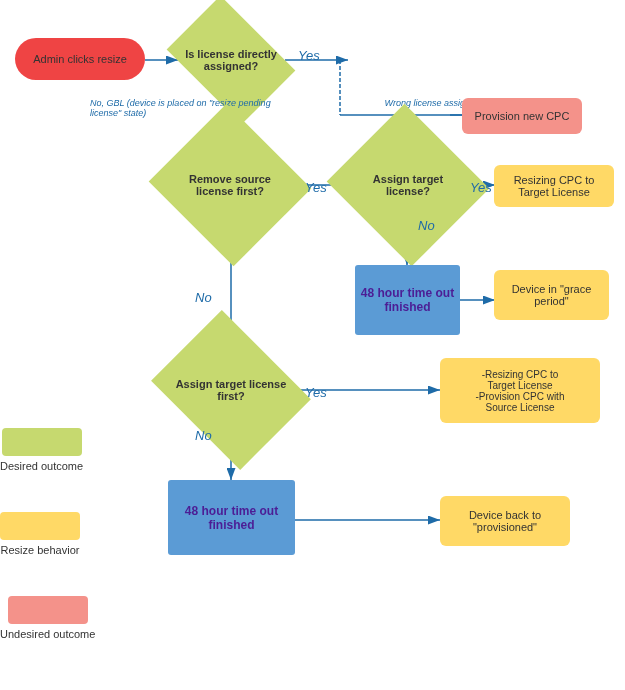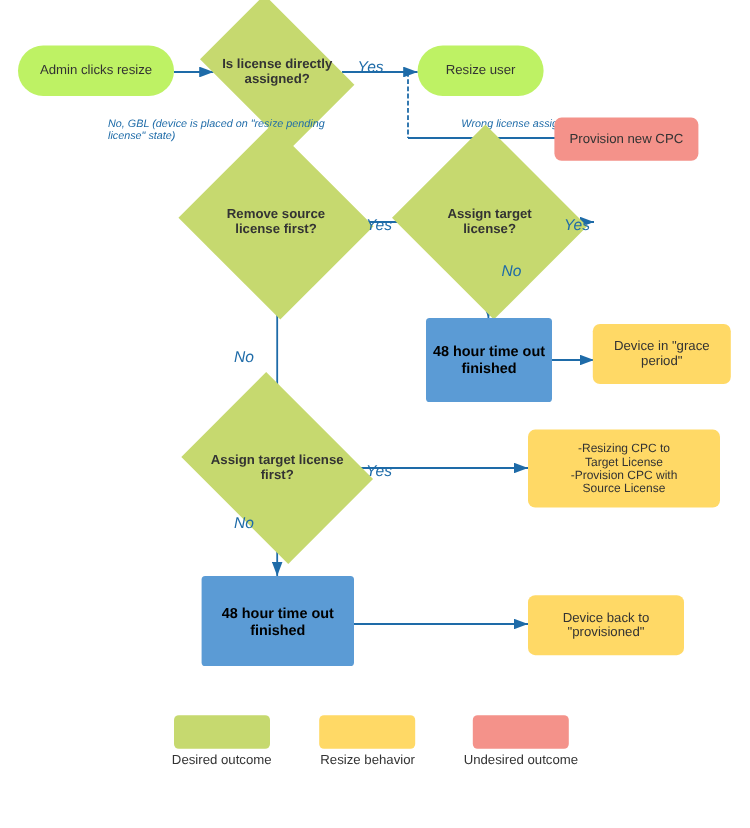--- a/index.html
+++ b/index.html
@@ -37,33 +37,33 @@
       transform: rotate(-45deg);
       padding: 4px;
       font-size: 11px;
       font-weight: 600;
       text-align: center;
       color: #333;
     }
 
     .pill {
       border-radius: 50px;
-      background: #bef264;
+      background: #ef4444;
       color: #333;
       font-size: 11px;
       font-weight: 500;
       display: flex;
       align-items: center;
       justify-content: center;
       text-align: center;
     }
 
     .rect-blue {
       background: #5b9bd5;
-      color: #000000;
+      color: #4c1d95;
       font-size: 12px;
       font-weight: 600;
       border-radius: 3px;
       display: flex;
       align-items: center;
       justify-content: center;
       text-align: center;
     }
 
     .rect-yellow {
@@ -102,21 +102,21 @@
       pointer-events: none;
     }
 
     
     .legend {
       position: absolute;
       bottom: 10px;
       left: 0;
       width: 625px;
       display: flex;
-      flex-direction: row;
+      flex-direction: column;
       justify-content: center;
       gap: 40px;
       align-items: flex-start;
     }
 
     .legend-item {
       display: flex;
       flex-direction: column;
       align-items: center;
       gap: 4px;
@@ -189,23 +189,20 @@
     <div class="inner">
       <span>Is license directly
 assigned?</span>
     </div>
   </div>
 
   <div class="label-text" style="left:298px; top:48px;">
     <span>Yes</span>
   </div>
 
-  <div class="shape pill" style="left:348px; top:38px; width:105px; height:42px;">
-    <span>Resize user</span>
-  </div>
 
   <div class="label-text" style="left:90px; top:98px; width:200px; font-size:9px;">
     <span>No, GBL (device is placed on "resize pending license" state)</span>
   </div>
 
   <div class="label-text" style="left:330px; top:98px; width:150px; font-size:9px; text-align:right;">
     <span>Wrong license assigned</span>
   </div>
 
   <div class="shape rect-pink" style="left:462px; top:98px; width:120px; height:36px;">
@@ -227,20 +224,24 @@
     <div class="inner">
       <span>Assign target
 license?</span>
     </div>
   </div>
 
   <div class="label-text" style="left:470px; top:180px;">
     <span>Yes</span>
   </div>
 
+  <div class="shape rect-yellow" style="left:494px; top:165px; width:120px; height:42px;">
+    <span>Resizing CPC to
+Target License</span>
+  </div>
 
   <div class="label-text" style="left:418px; top:218px;">
     <span>No</span>
   </div>
 
   <div class="shape rect-blue" style="left:355px; top:265px; width:105px; height:70px;">
     <span>48 hour time out
 finished</span>
   </div>
 

